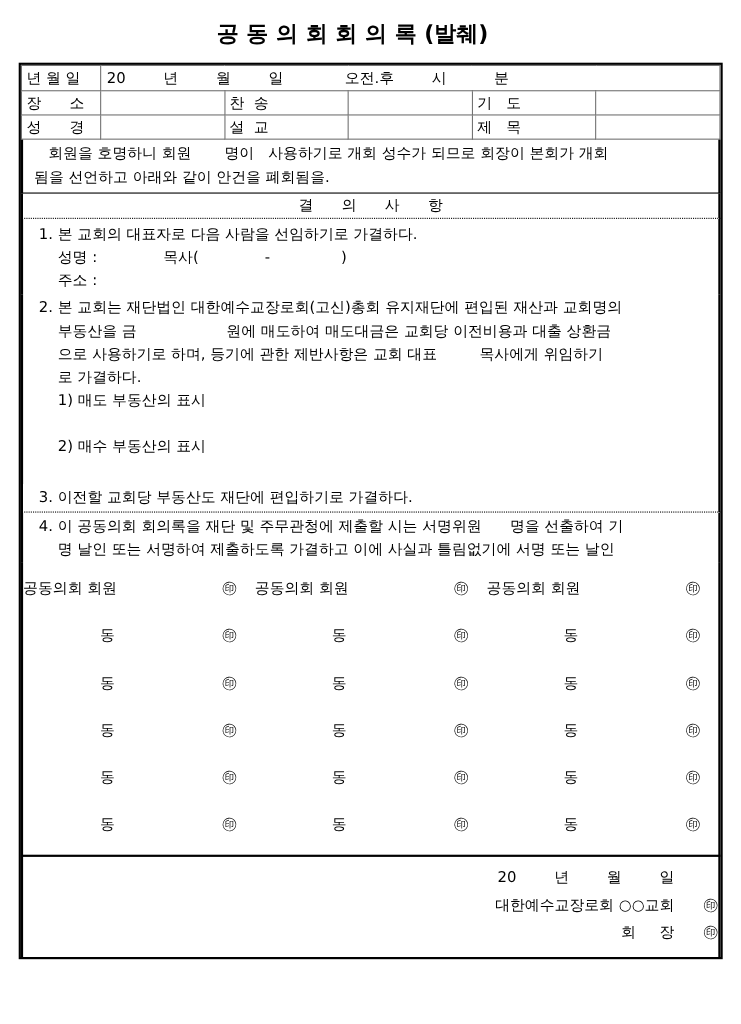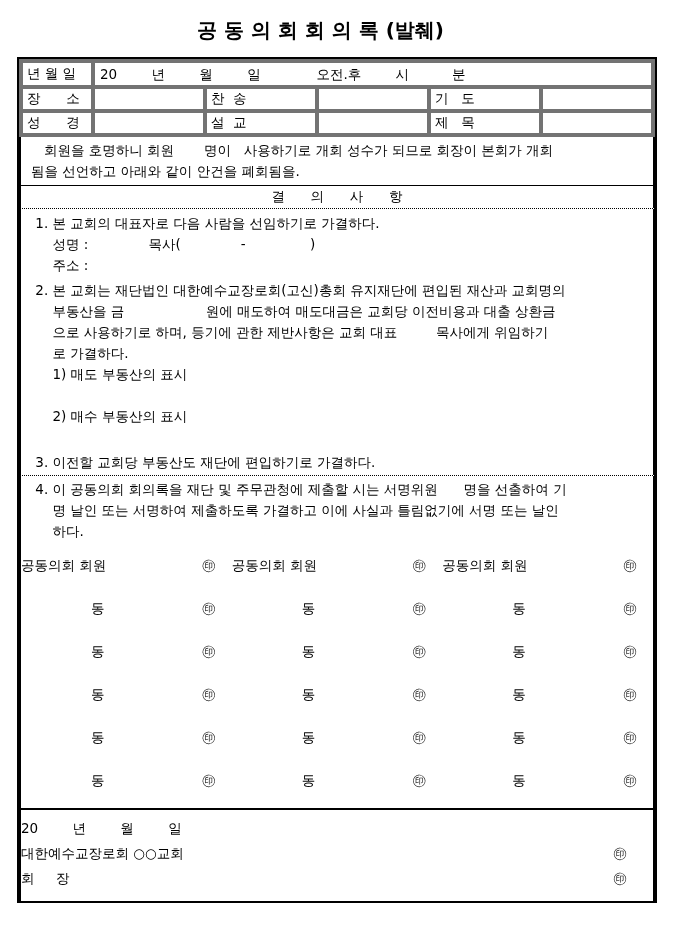--- a/index.html
+++ b/index.html
@@ -30,21 +30,21 @@
   
   .frame {
     position: absolute;
     left: 17px; top: 57px;
     width: 640px;
     border: 2px solid #000;
     border-collapse: collapse;
   }
 
   table.t { border-collapse: collapse; width: 100%; table-layout: fixed; }
-  table.t td { border: 4px solid #737373; padding: 0; vertical-align: middle; }
+  table.t td { border: 1px solid #737373; padding: 0; vertical-align: middle; }
 
   .cellpad { padding: 1px 5px; white-space: pre; font-size: 13.5px; line-height: 20px; }
 
   .lbl { font-size: 13.5px; white-space: pre; padding: 1px 4px; }
 
   
   .hdr td { height: 22px; }
 
   
   .block {
@@ -88,21 +88,21 @@
     font-size: 13.5px; line-height: 22px;
     padding: 5px 8px 6px 12px;
     white-space: pre-wrap;
   }
   .closing .l2 { display: block; padding-left: 26px; }
 
   
   .footer { padding: 6px 0 10px 0; }
   table.foot { border-collapse: collapse; table-layout: fixed; width: 100%; }
   table.foot td { border: none; font-size: 13.5px; padding: 0; height: 25px;
-                  vertical-align: middle; white-space: pre; }
+                  vertical-align: middle; white-space: pre; text-align: right; }
   .foot-date { padding-left: 262px; }
   .foot-line { padding-left: 322px; }
   .foot-seal { text-align: left; width: 40px; }
 </style>
 </head>
 <body>
 
 <div class="page">
 
   <div class="doc-title">공 동 의 회 회 의 록 (발췌)</div>
@@ -176,21 +176,21 @@
 
     <div class="block" style="padding-top:2px;padding-bottom:2px;">
       <div class="item"><span class="l"> 2. 본 교회는 재단법인 대한예수교장로회(고신)총회 유지재단에 편입된 재산과 교회명의</span><span class="l">     부동산을 금                   원에 매도하여 매도대금은 교회당 이전비용과 대출 상환금</span><span class="l">     으로 사용하기로 하며, 등기에 관한 제반사항은 교회 대표         목사에게 위임하기</span><span class="l">     로 가결하다.</span><span class="l">     1) 매도 부동산의 표시</span><span class="l">&nbsp;</span><span class="l">     2) 매수 부동산의 표시</span><span class="l">&nbsp;</span></div>
     </div>
 
     <div class="block" style="padding-top:2px;padding-bottom:2px;border-bottom:1px dotted #000;">
       <div class="item"><span class="l"> 3. 이전할 교회당 부동산도 재단에 편입하기로 가결하다.</span></div>
     </div>
 
     <div class="block" style="padding-top:3px;padding-bottom:0px;">
-      <div class="item"><span class="l"> 4. 이 공동의회 회의록을 재단 및 주무관청에 제출할 시는 서명위원      명을 선출하여 기</span><span class="l">     명 날인 또는 서명하여 제출하도록 가결하고 이에 사실과 틀림없기에 서명 또는 날인</span><span class="l">     하다.</span></div>
+      <div class="item"><span class="l"> 4. 이 공동의회 회의록을 재단 및 주무관청에 제출할 시는 서명위원      명을 선출하여 기</span><span class="l">     명 날인 또는 서명하여 제출하도록 가결하고 이에 사실과 틀림없기에 서명 또는 날인</span></div>
     </div>
 
     <div class="block sigwrap thick-bot">
       <table class="sig">
         <tbody>
             <tr>
           <td class="sig-name">공동의회 회원</td>
           <td class="sig-seal"><span class="seal">㊞</span></td>
           <td class="sig-name">공동의회 회원</td>
           <td class="sig-seal"><span class="seal">㊞</span></td>

